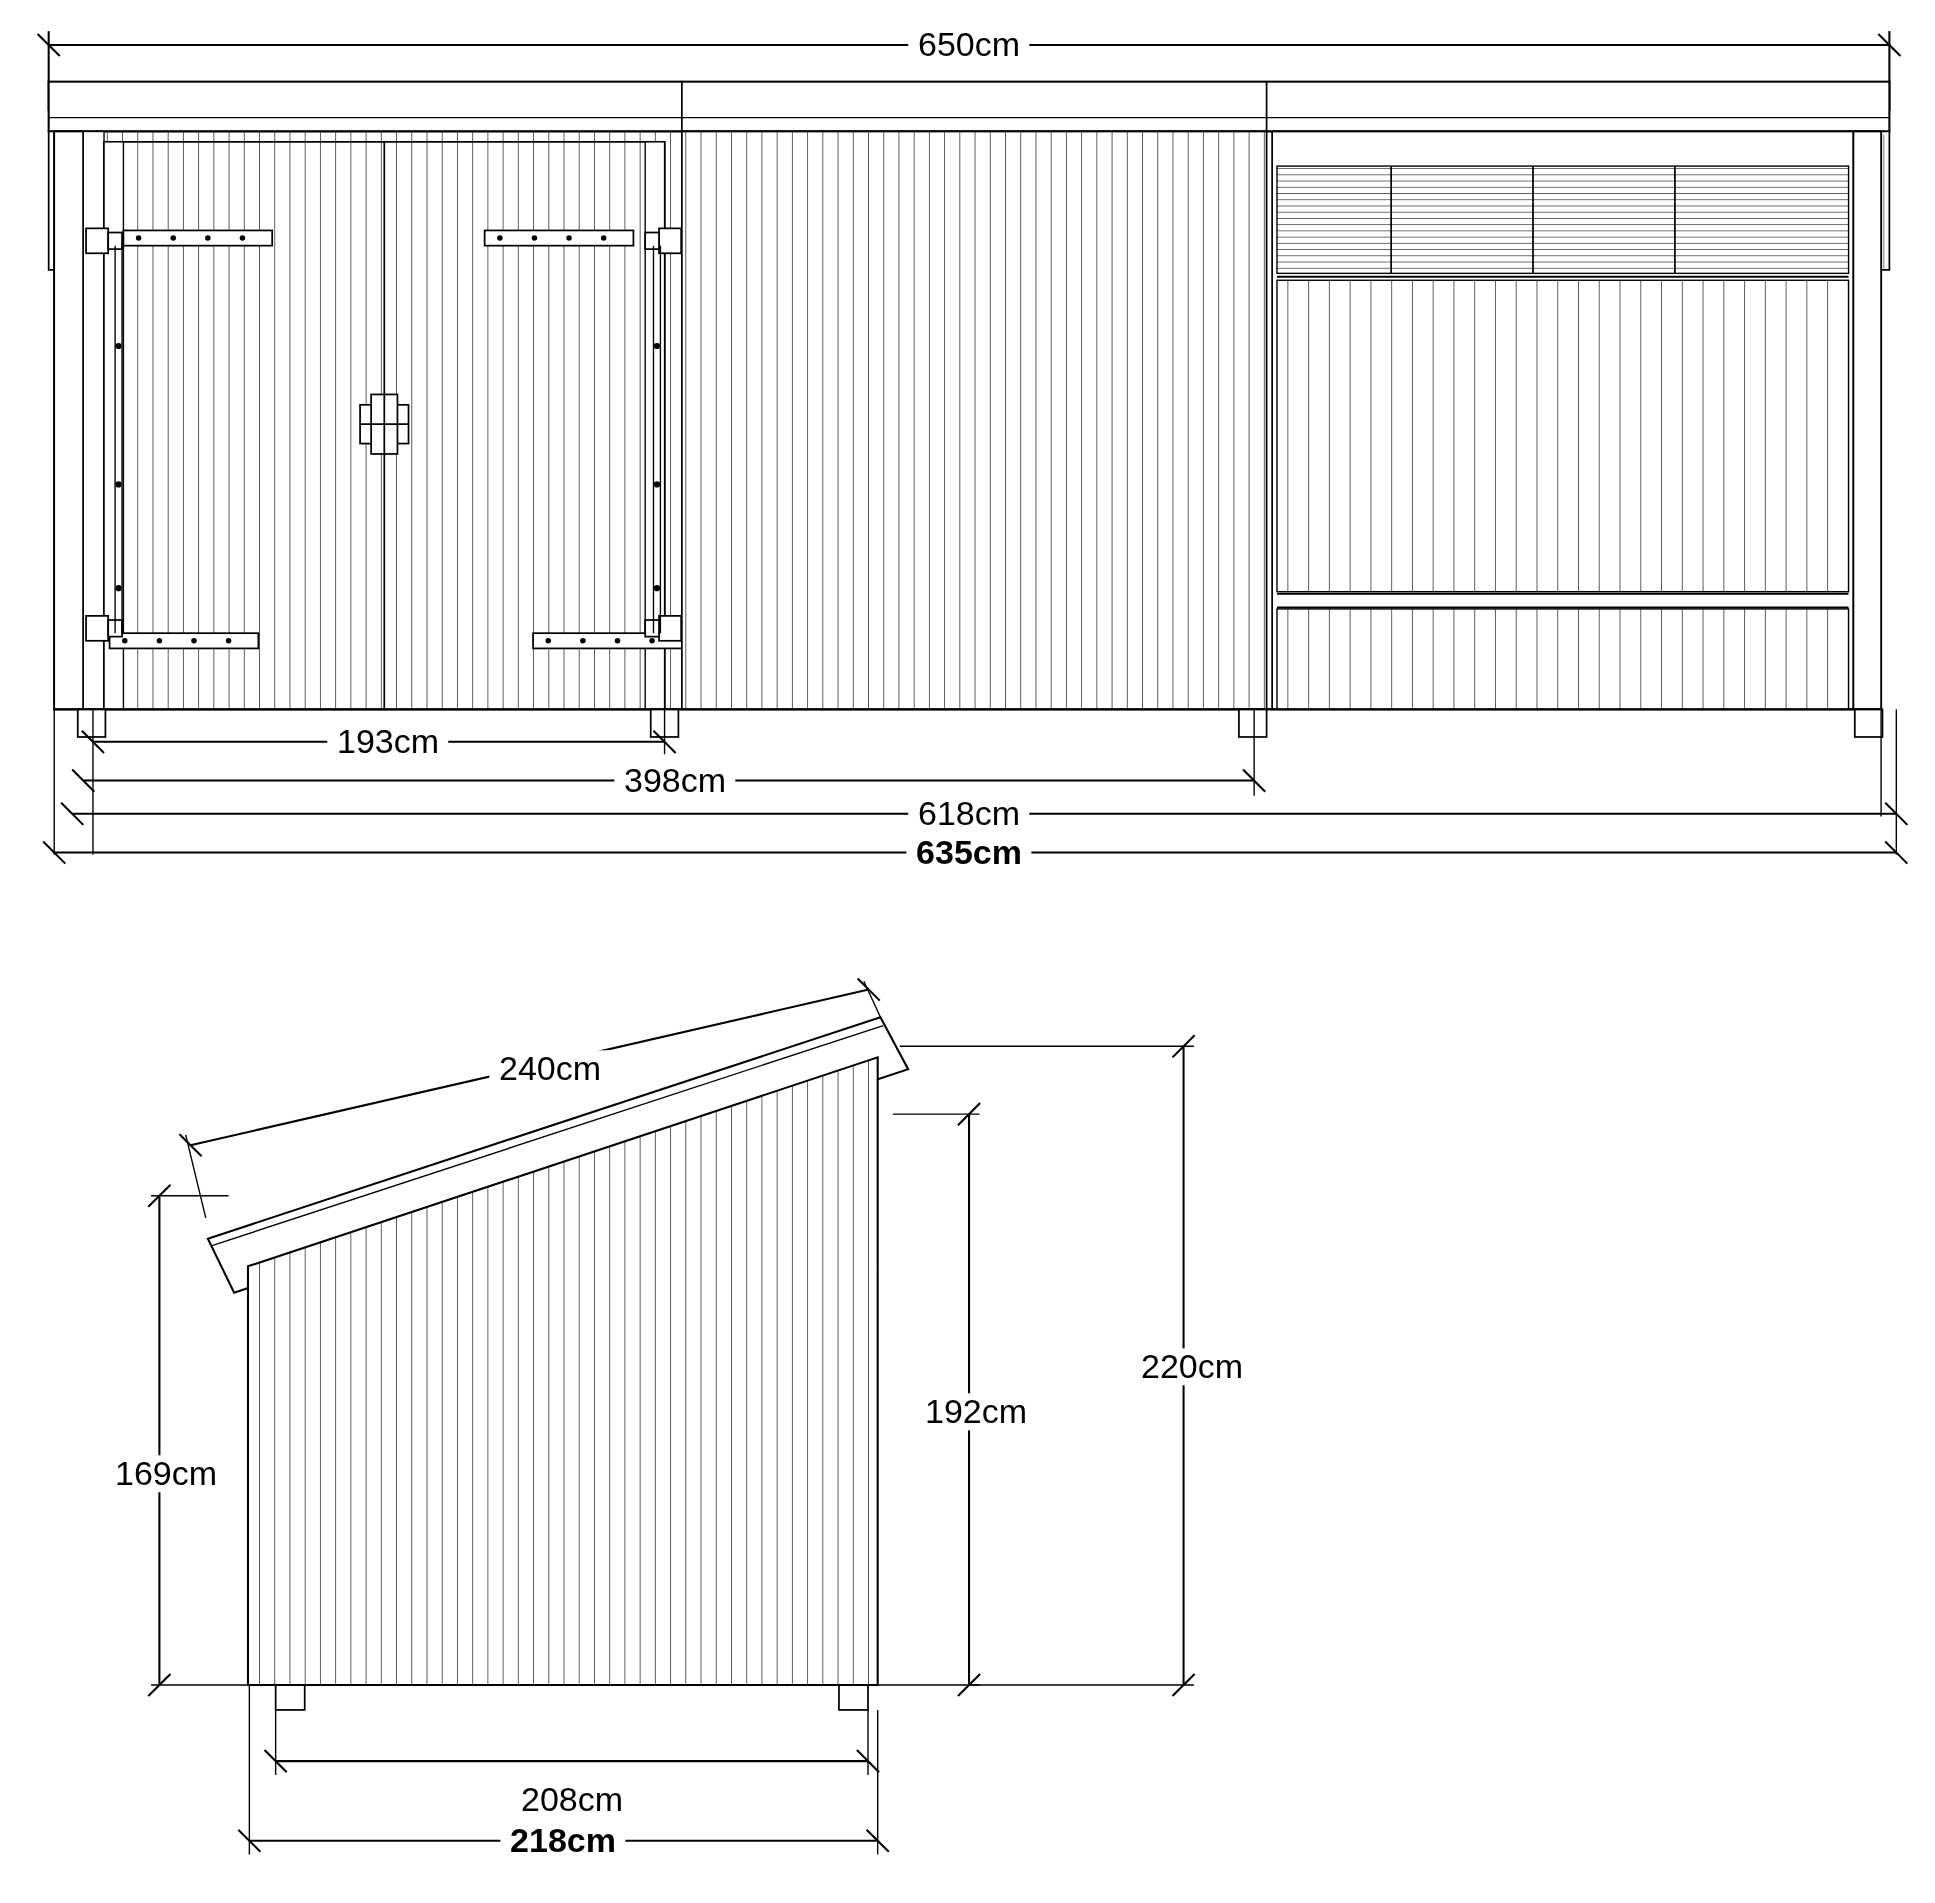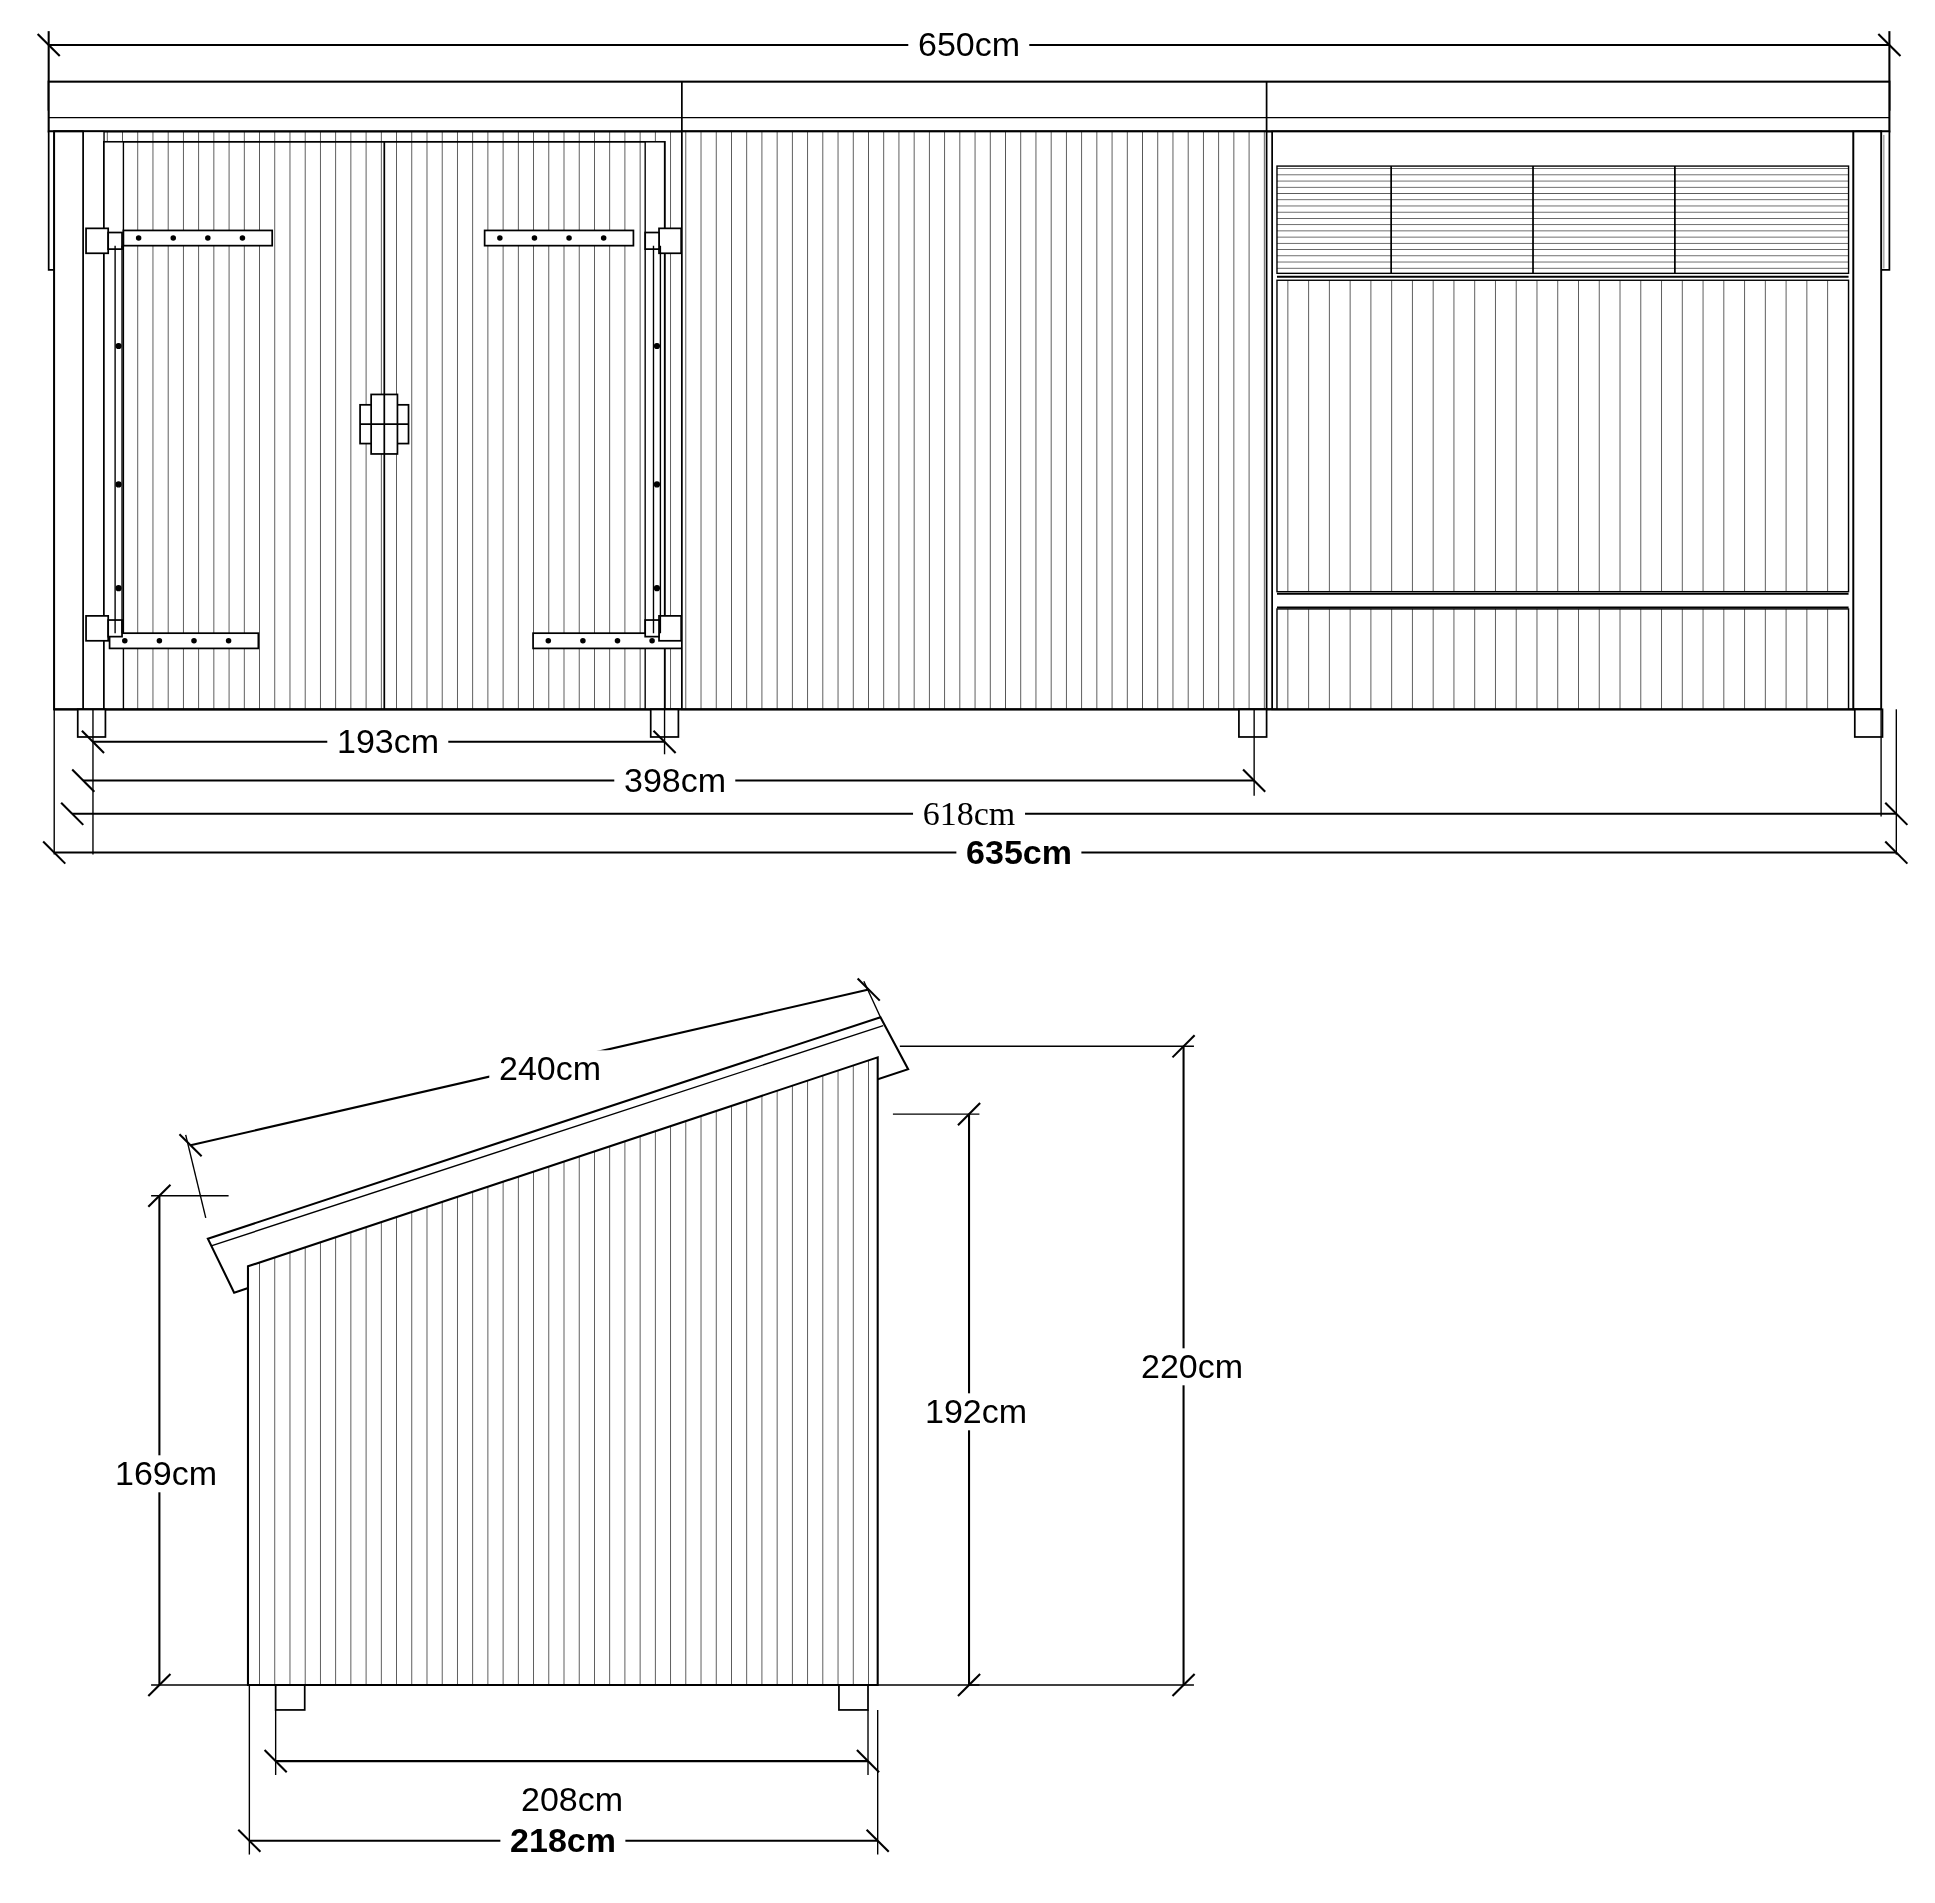--- a/index.html
+++ b/index.html
@@ -321,23 +321,23 @@
       </g>
     </g>
   </svg>
 
   <div class="dim-label center" style="left:969px; top:45px;">650cm</div>
 
   <div class="dim-label center" style="left:388px; top:742px;">193cm</div>
 
   <div class="dim-label center" style="left:675px; top:781px;">398cm</div>
 
-  <div class="dim-label center" style="left:969px; top:814px;font-family:Liberation Serif, serif;">618cm</div>
-
-  <div class="dim-label center bold" style="left:1019px; top:853px;">635cm</div>
+  <div class="dim-label center" style="left:969px; top:814px;">618cm</div>
+
+  <div class="dim-label center bold" style="left:969px; top:853px;">635cm</div>
 
   <div class="dim-label center" style="left:550px; top:1069px;text-align:center;">240cm</div>
 
   <div class="dim-label center" style="left:166px; top:1474px;">169cm</div>
 
   <div class="dim-label center" style="left:976px; top:1412px;">192cm</div>
 
   <div class="dim-label center" style="left:1192px; top:1367px;">220cm</div>
 
   <div class="dim-label center" style="left:572px; top:1761px;margin-top:39px;">208cm</div>

